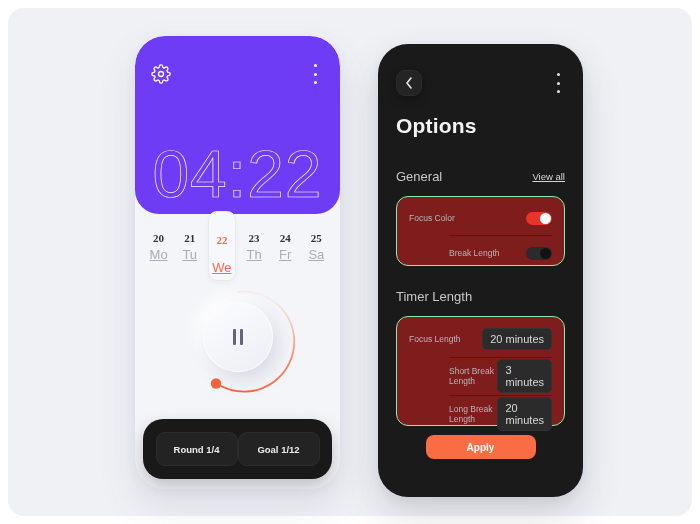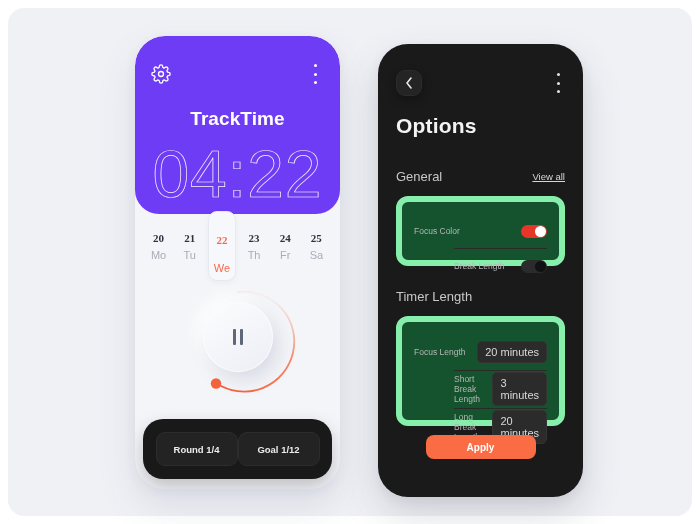--- a/index.html
+++ b/index.html
@@ -111,24 +111,25 @@
   .date-cell .d-num {
     display: block;
     font-size: 11px;
     font-weight: bold;
     color: #2e3240;
     line-height: 13px;
     font-family: Liberation Serif, serif;
   }
   .date-cell .d-day {
     display: block;
-    font-size: 11px;
+    font-size: 13px;
     color: #a9adba;
     margin-top: 5px;
     line-height: 10px;
+    text-decoration: underline;
   }
   .date-cell.active {
     background: #f7f8fb;
     border: 1px solid #e7e9f0;
     box-shadow: 0 2px 5px rgba(120,130,160,0.07);
   }
   .date-cell.active .d-num,
   .date-cell.active .d-day { color: #f9694a; margin-top: 16px; }
 
   
@@ -237,25 +238,25 @@
     right: 18px; top: 127px;
     color: #d6d6d6;
     font-size: 9.5px;
     text-decoration: underline;
     cursor: pointer;
   }
 
   .card {
     position: absolute;
     left: 18px; right: 18px;
-    background: #14532d;
-    border: 6px solid #86efac;
+    background: #7f1d1d;
+    border: 1px solid #86efac;
     border-radius: 12px;
     box-sizing: border-box;
-    padding: 12px 12px;
+    padding: 4px 12px;
   }
   #card-general { top: 152px; height: 70px; }
   #card-timer { top: 272px; height: 110px; }
 
   .row {
     display: flex;
     align-items: center;
     justify-content: space-between;
     height: 34px;
   }
@@ -325,21 +326,20 @@
           <path d="M19.4 15a1.65 1.65 0 0 0 .33 1.82l.06.06a2 2 0 1 1-2.83 2.83l-.06-.06a1.65 1.65 0 0 0-1.82-.33 1.65 1.65 0 0 0-1 1.51V21a2 2 0 1 1-4 0v-.09A1.65 1.65 0 0 0 9 19.4a1.65 1.65 0 0 0-1.82.33l-.06.06a2 2 0 1 1-2.83-2.83l.06-.06a1.65 1.65 0 0 0 .33-1.82 1.65 1.65 0 0 0-1.51-1H3a2 2 0 1 1 0-4h.09A1.65 1.65 0 0 0 4.6 9a1.65 1.65 0 0 0-.33-1.82l-.06-.06a2 2 0 1 1 2.83-2.83l.06.06A1.65 1.65 0 0 0 9 4.6a1.65 1.65 0 0 0 1-1.51V3a2 2 0 1 1 4 0v.09a1.65 1.65 0 0 0 1 1.51 1.65 1.65 0 0 0 1.82-.33l.06-.06a2 2 0 1 1 2.83 2.83l-.06.06a1.65 1.65 0 0 0-.33 1.82V9a1.65 1.65 0 0 0 1.51 1H21a2 2 0 1 1 0 4h-.09a1.65 1.65 0 0 0-1.51 1z"></path>
         </svg>
       </button>
 
       <button class="icon-btn dots-btn">
         <i></i>
         <i></i>
         <i></i>
       </button>
 
-      <div class="app-title">TrackTime</div>
 
       <div class="timer-digits">04:22</div>
     </div>
 
     <div class="date-strip">
       <div class="date-cell">
         <span class="d-num">20</span>
         <span class="d-day">Mo</span>
       </div>
       <div class="date-cell">

